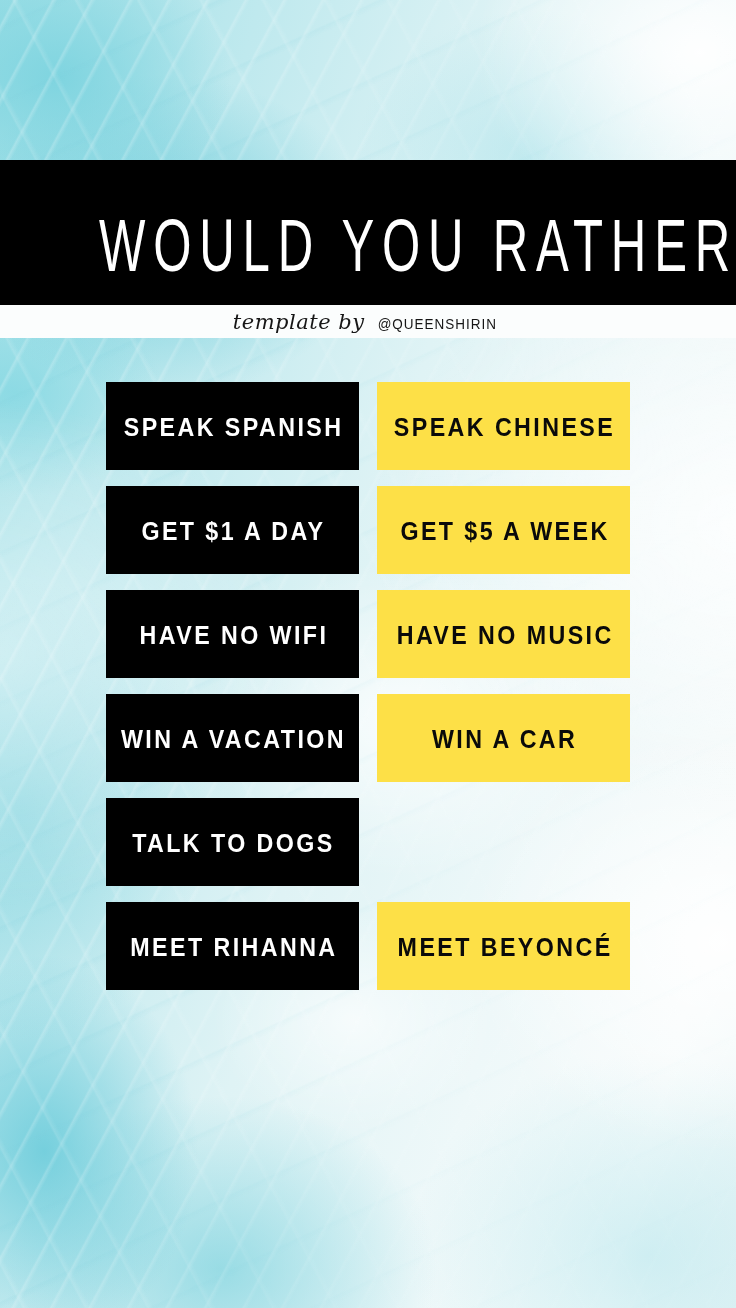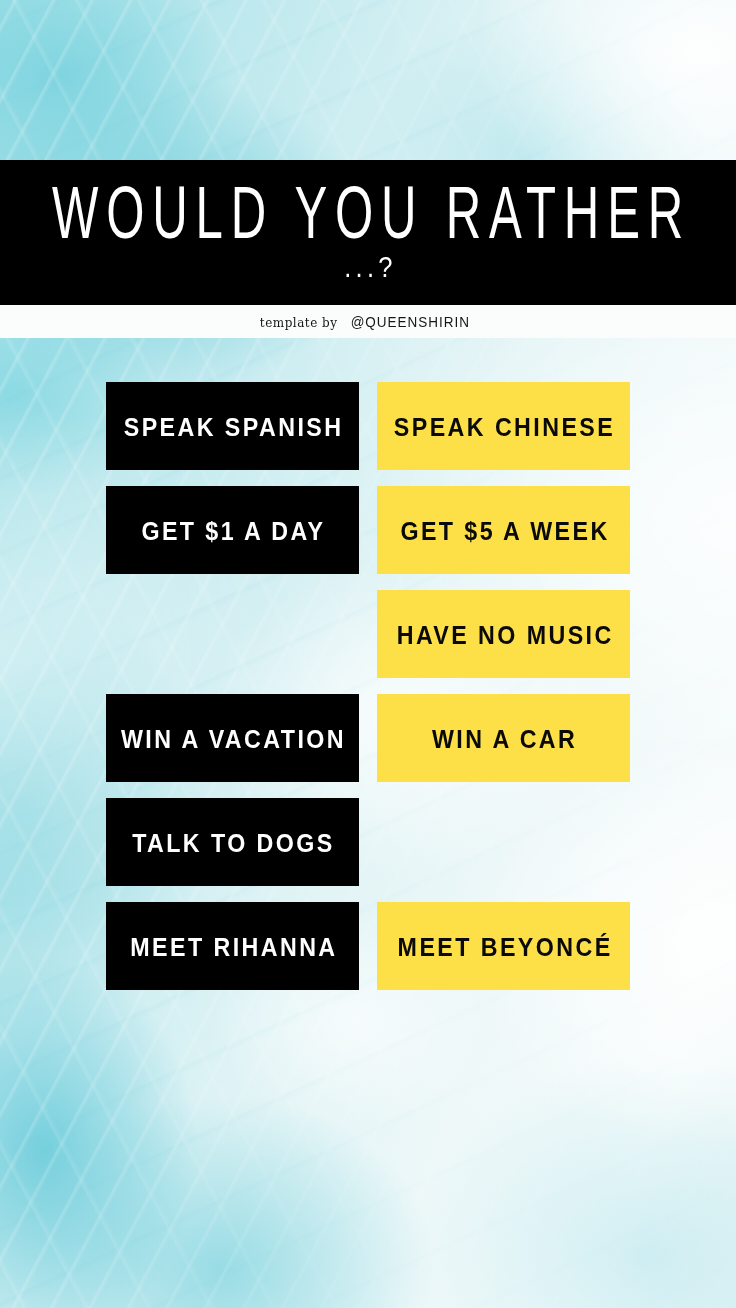--- a/index.html
+++ b/index.html
@@ -76,21 +76,21 @@
 
   
   .header-band {
     position: absolute;
     left: 0;
     top: 160px;
     width: 736px;
     height: 145px;
     background: #000000;
     display: flex;
-    flex-direction: column;
+    flex-direction: row;
     align-items: center;
     justify-content: flex-start;
     box-sizing: border-box;
     padding-top: 14px;
   }
 
   .title {
     color: #ffffff;
     font-family: "Liberation Sans Narrow", "Liberation Sans", sans-serif;
     font-size: 63px;
@@ -130,21 +130,22 @@
     font-size: 14px;
     color: #161616;
     white-space: nowrap;
     display: flex;
     align-items: baseline;
     gap: 6px;
   }
 
   .credit-script {
     font-family: "DejaVu Serif", serif;
-    font-size: 12px;
+    font-style: italic;
+    font-size: 21px;
     letter-spacing: 0.5px;
   }
 
   .credit-handle {
     font-family: "Liberation Sans Narrow", "Liberation Sans", sans-serif;
     font-size: 15px;
     letter-spacing: 1.1px;
     transform: scaleX(0.9);
   }
 
@@ -233,20 +234,23 @@
     <div class="row">
       <div class="opt opt-left">
         <span class="opt-text">GET $1 A DAY</span>
       </div>
       <div class="opt opt-right">
         <span class="opt-text">GET $5 A WEEK</span>
       </div>
     </div>
 
     <div class="row">
+      <div class="opt opt-left">
+        <span class="opt-text">HAVE NO WIFI</span>
+      </div>
       <div class="opt opt-right">
         <span class="opt-text">HAVE NO MUSIC</span>
       </div>
     </div>
 
     <div class="row">
       <div class="opt opt-left">
         <span class="opt-text">WIN A VACATION</span>
       </div>
       <div class="opt opt-right">

